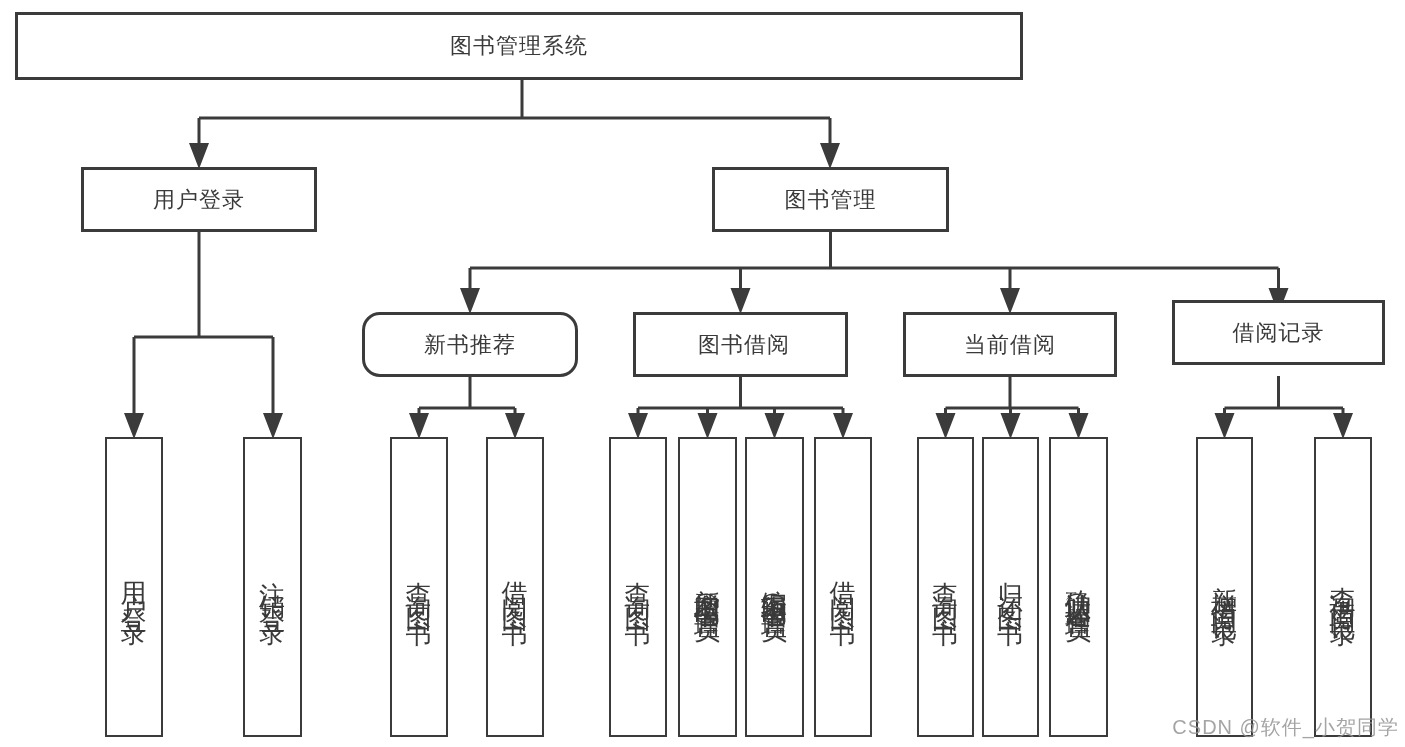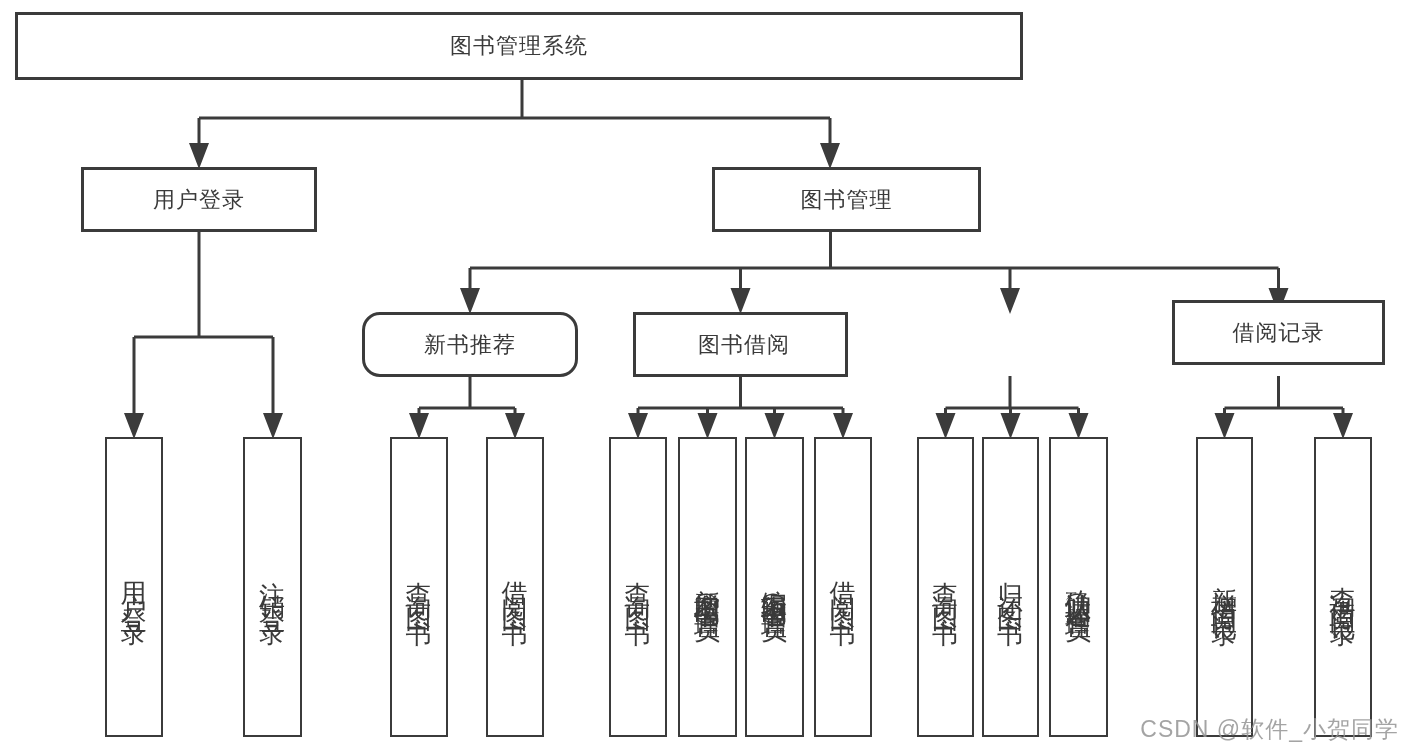--- a/index.html
+++ b/index.html
@@ -35,21 +35,21 @@
   }
   #wires{
     position:absolute;
     left:0;top:0;
     z-index:1;
   }
   #watermark{
     position:absolute;
     right:6px;
     top:714px;
-    font-size:23px;
+    font-size:20px;
     color:rgba(148,148,148,0.85);
     letter-spacing:1px;
     z-index:3;
     white-space:nowrap;
   }
 </style>
 </head>
 <body>
 
 <div id="canvas">
@@ -111,29 +111,32 @@
              M1333 413 L1353 413 L1343 439 Z"></path>
   </svg>
 
   <div class="box" style="left:15px;top:12px;width:1008px;height:68px;">
     <span>图书管理系统</span>
   </div>
 
   <div class="box" style="left:81px;top:167px;width:236px;height:65px;">
     <span>用户登录</span>
   </div>
-  <div class="box" style="left:712px;top:167px;width:269px;height:65px;">
+  <div class="box" style="left:712px;top:167px;width:237px;height:65px;">
     <span>图书管理</span>
   </div>
 
   <div class="box" style="left:362px;top:312px;width:216px;height:65px;border-radius:18px;">
     <span>新书推荐</span>
   </div>
   <div class="box" style="left:633px;top:312px;width:215px;height:65px;padding-left:7px;">
     <span>图书借阅</span>
+  </div>
+  <div class="box" style="left:903px;top:312px;width:214px;height:65px;">
+    <span>当前借阅</span>
   </div>
   <div class="box" style="left:1172px;top:300px;width:213px;height:65px;">
     <span>借阅记录</span>
   </div>
 
   <div class="box leaf" style="left:105px;top:437px;width:58px;height:300px;">
     <span class="v-label" style="letter-spacing: 13px;">用户登录</span>
   </div>
   <div class="box leaf" style="left:243px;top:437px;width:59px;height:300px;">
     <span class="v-label" style="letter-spacing: 13px;">注销登录</span>

